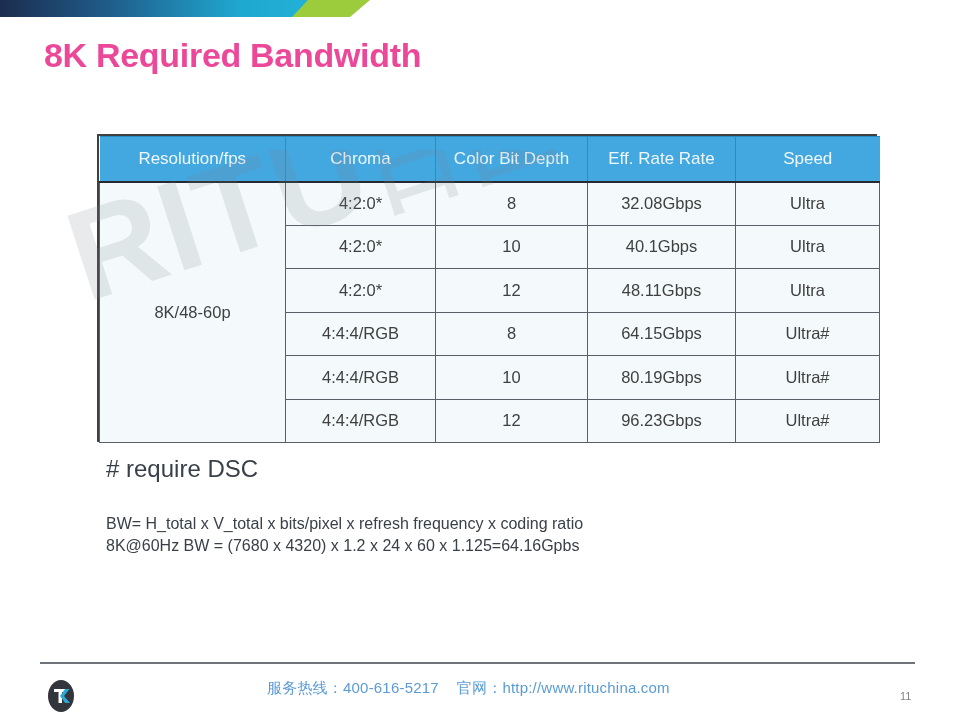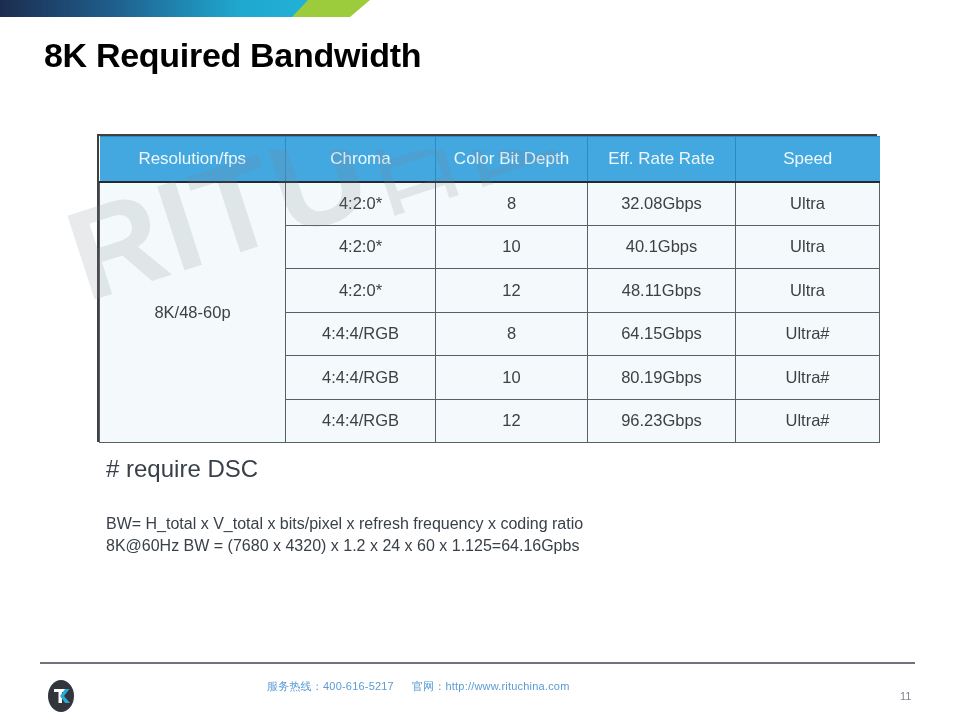--- a/index.html
+++ b/index.html
@@ -31,21 +31,21 @@
     position: absolute; top: 0; left: 292px;
     width: 78px; height: 17px;
     background: #9ccb3b;
     clip-path: polygon(16px 0, 78px 0, 58px 17px, 0 17px);
   }
 
   
   .title {
     position: absolute; left: 44px; top: 36px;
     font-size: 34px; font-weight: bold;
-    color: #000000;
+    color: #ec4899;
     letter-spacing: -0.3px;
     white-space: nowrap;
     text-align: center;
   }
 
   
   .watermark {
     position: absolute;
     left: 30px; top: 150px;
     width: 880px; height: 330px;
@@ -145,21 +145,21 @@
     background: #6f737a;
   }
   .footer-logo {
     position: absolute;
     left: 46px; top: 678px;
     width: 30px; height: 36px;
   }
   .footer-text {
     position: absolute;
     left: 267px; top: 679px;
-    font-size: 11px;
+    font-size: 15px;
     color: #5b9bd5;
     letter-spacing: 0.2px;
     white-space: nowrap;
   }
   .footer-text .gap { display: inline-block; width: 18px; }
   .page-num {
     position: absolute;
     left: 900px; top: 690px;
     font-size: 11px;
     color: #808590;

